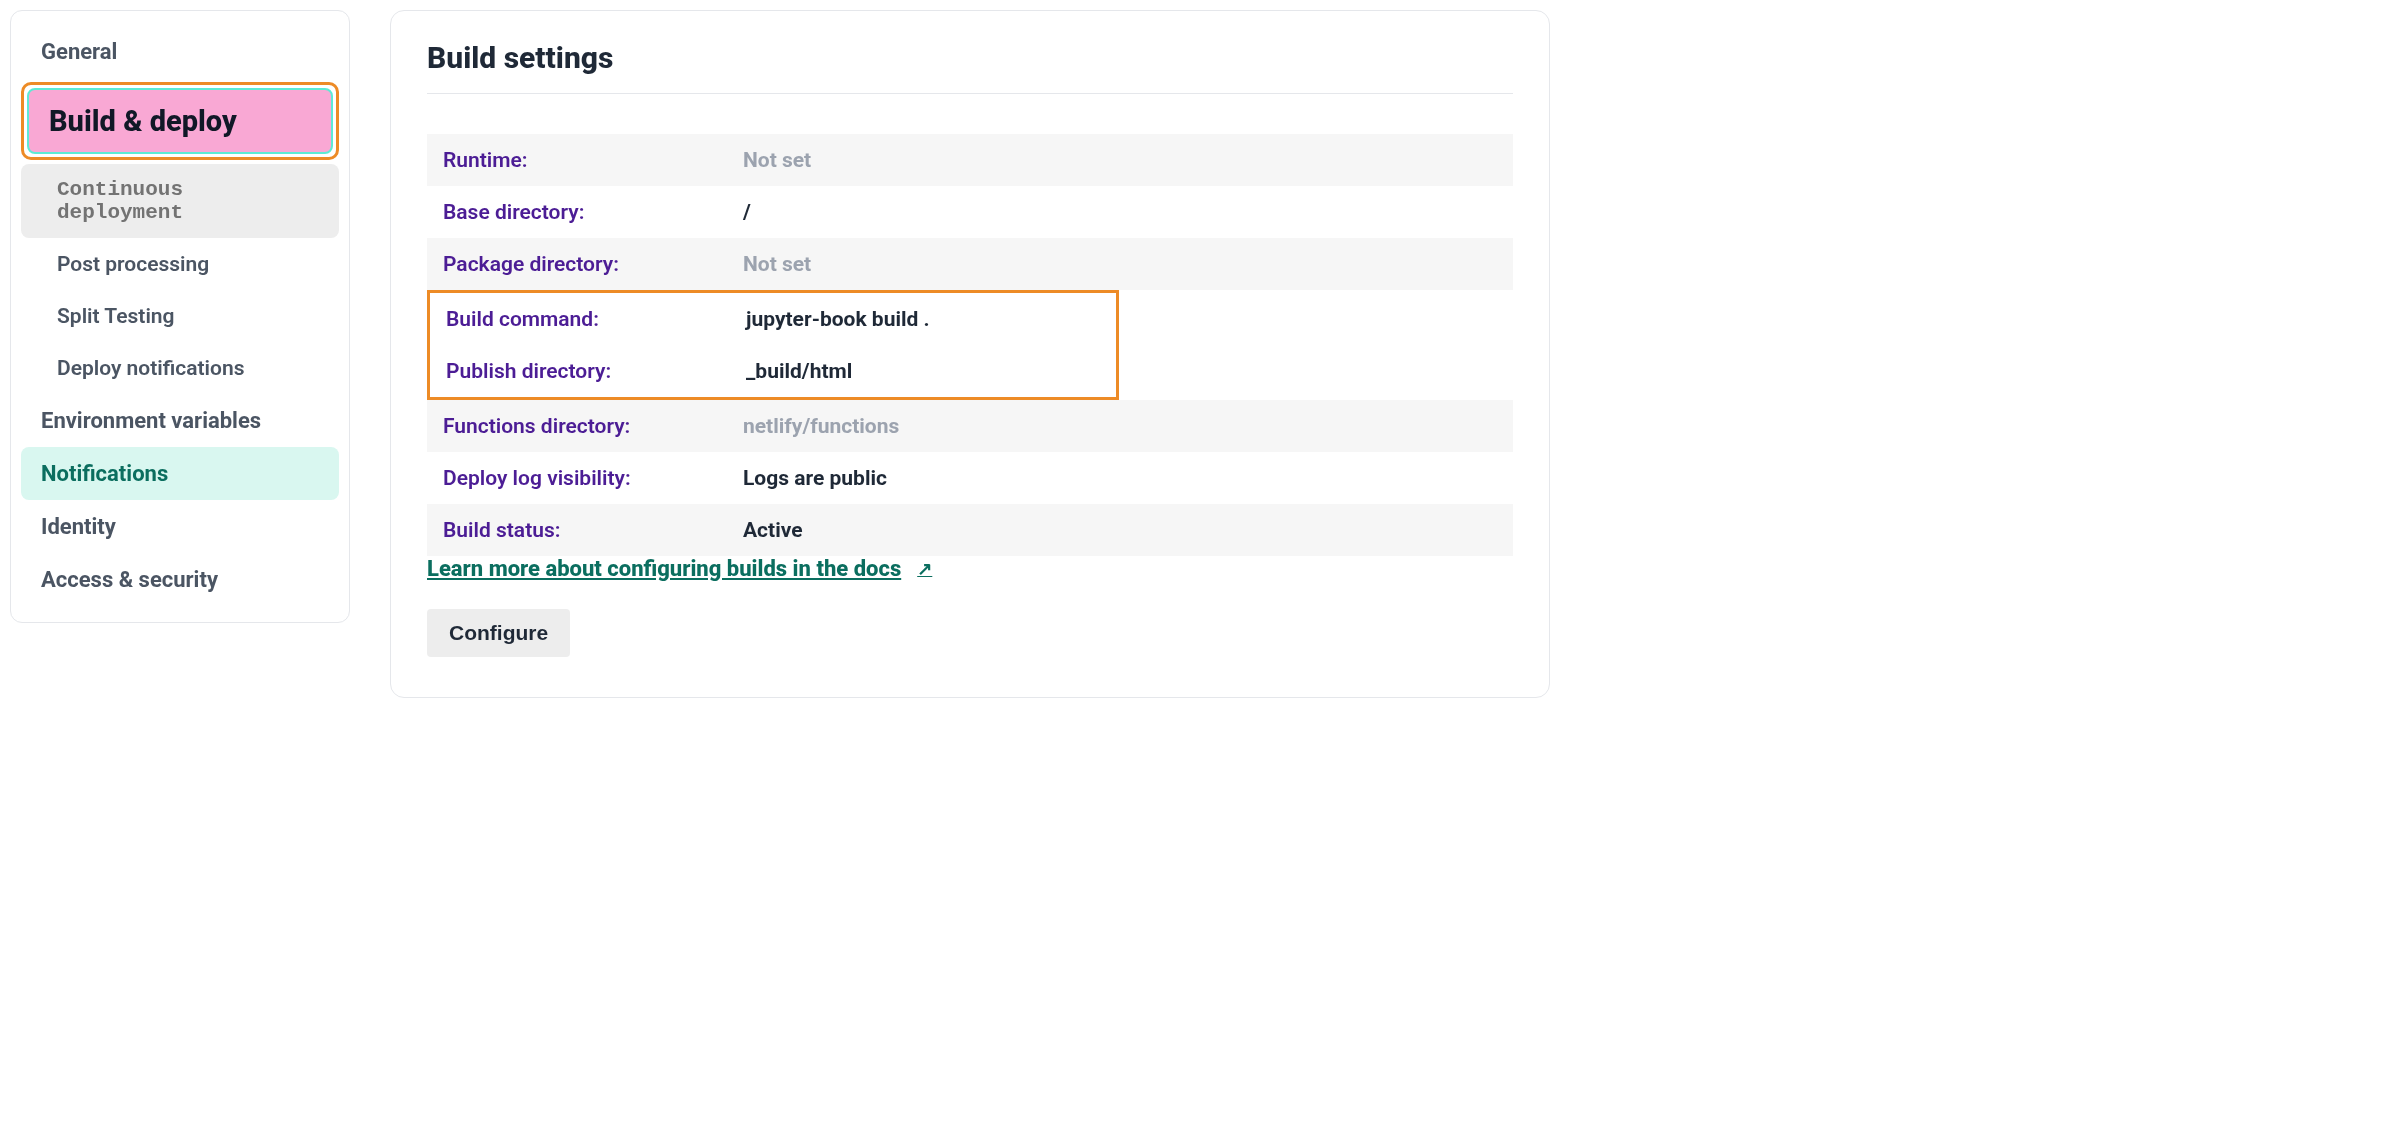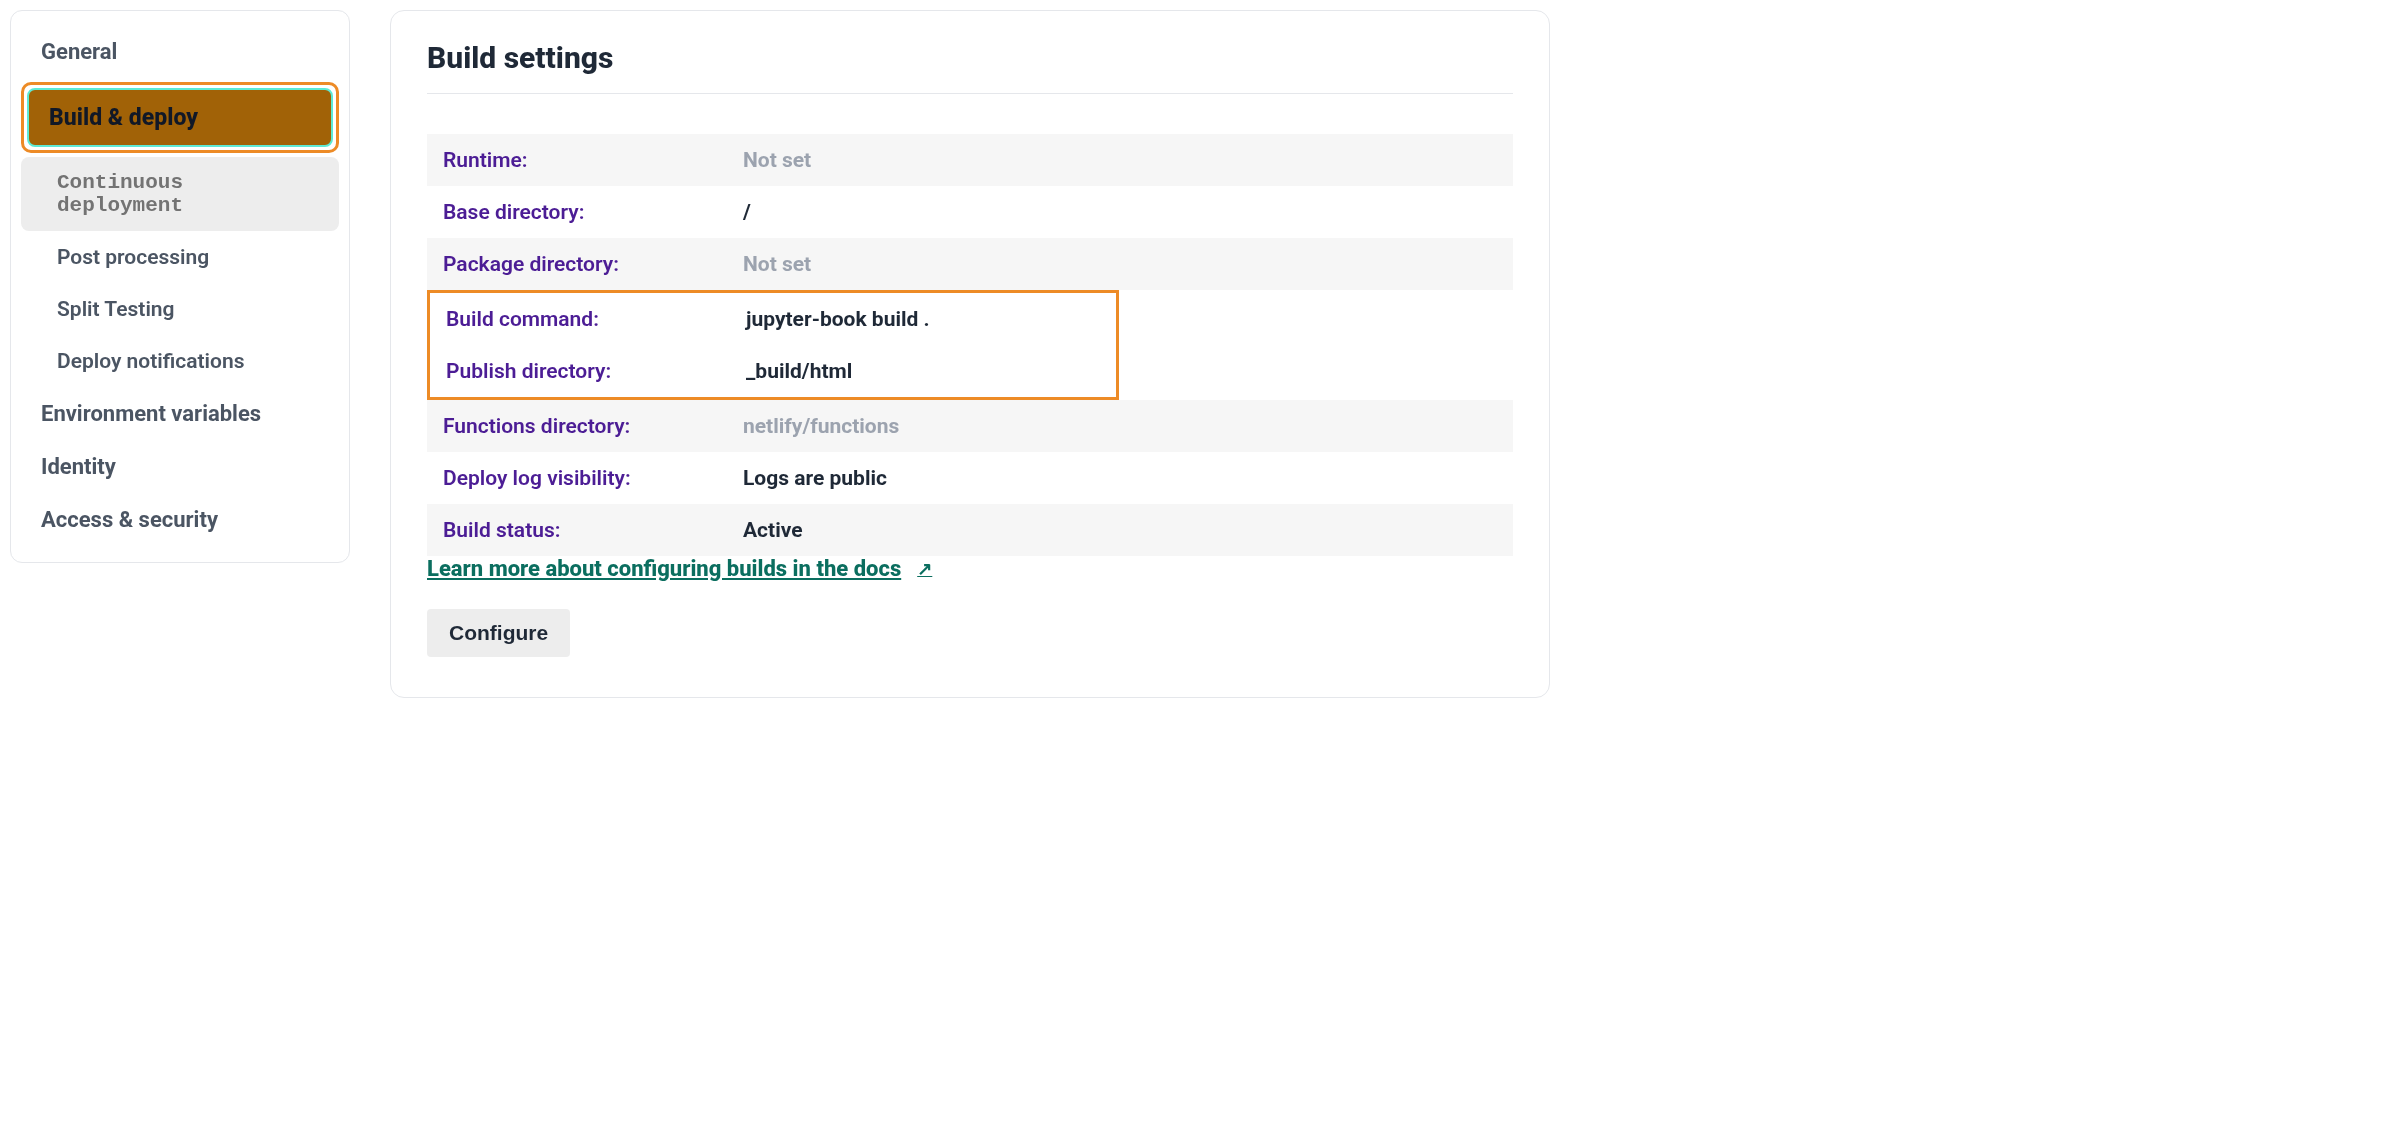--- a/index.html
+++ b/index.html
@@ -22,24 +22,24 @@
       padding: 14px 20px;
       font-size: 22px;
       font-weight: 600;
       color: #4b5563;
       border-radius: 8px;
       cursor: pointer;
     }
     .sidebar-item.section-top { font-weight: 700; }
     .sidebar-item.selected {
       border: 2px solid #5eead4;
-      background: #a16207;
+      background: #f9a8d4;
       color: #111827;
       font-weight: 800;
-      font-size: 23px;
+      font-size: 29px;
     }
     .selected-wrapper {
       border: 3px solid #ed8b26;
       border-radius: 10px;
       padding: 3px;
       margin: 4px 0;
     }
     .sidebar-sub {
       padding: 14px 20px 14px 36px;
       font-size: 21px;
@@ -125,20 +125,21 @@
   <div class="selected-wrapper">
     <div class="sidebar-item selected">Build &amp; deploy</div>
   </div>
 
   <div class="sidebar-sub active-sub">Continuous deployment</div>
   <div class="sidebar-sub">Post processing</div>
   <div class="sidebar-sub">Split Testing</div>
   <div class="sidebar-sub">Deploy notifications</div>
 
   <div class="sidebar-item section-top">Environment variables</div>
+  <div class="sidebar-item teal-hl">Notifications</div>
   <div class="sidebar-item section-top">Identity</div>
   <div class="sidebar-item section-top">Access &amp; security</div>
 </nav>
 
 <section class="main-panel">
   <h1 class="main-title">Build settings</h1>
 
   <div class="settings-list">
 
     <div class="row shade">

